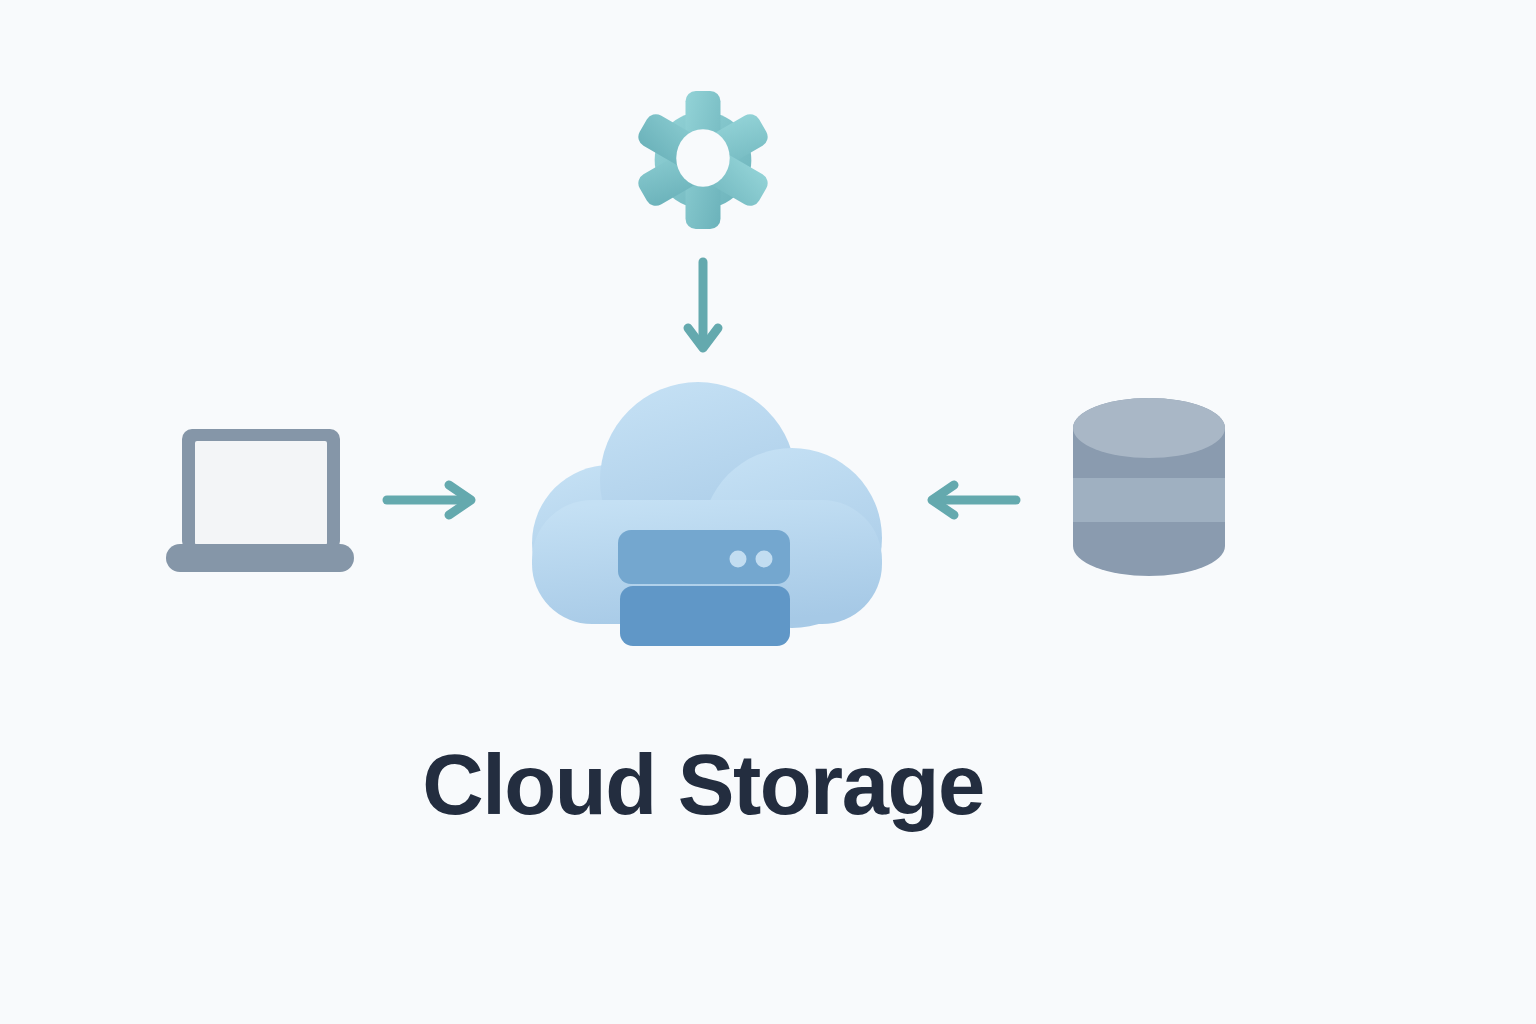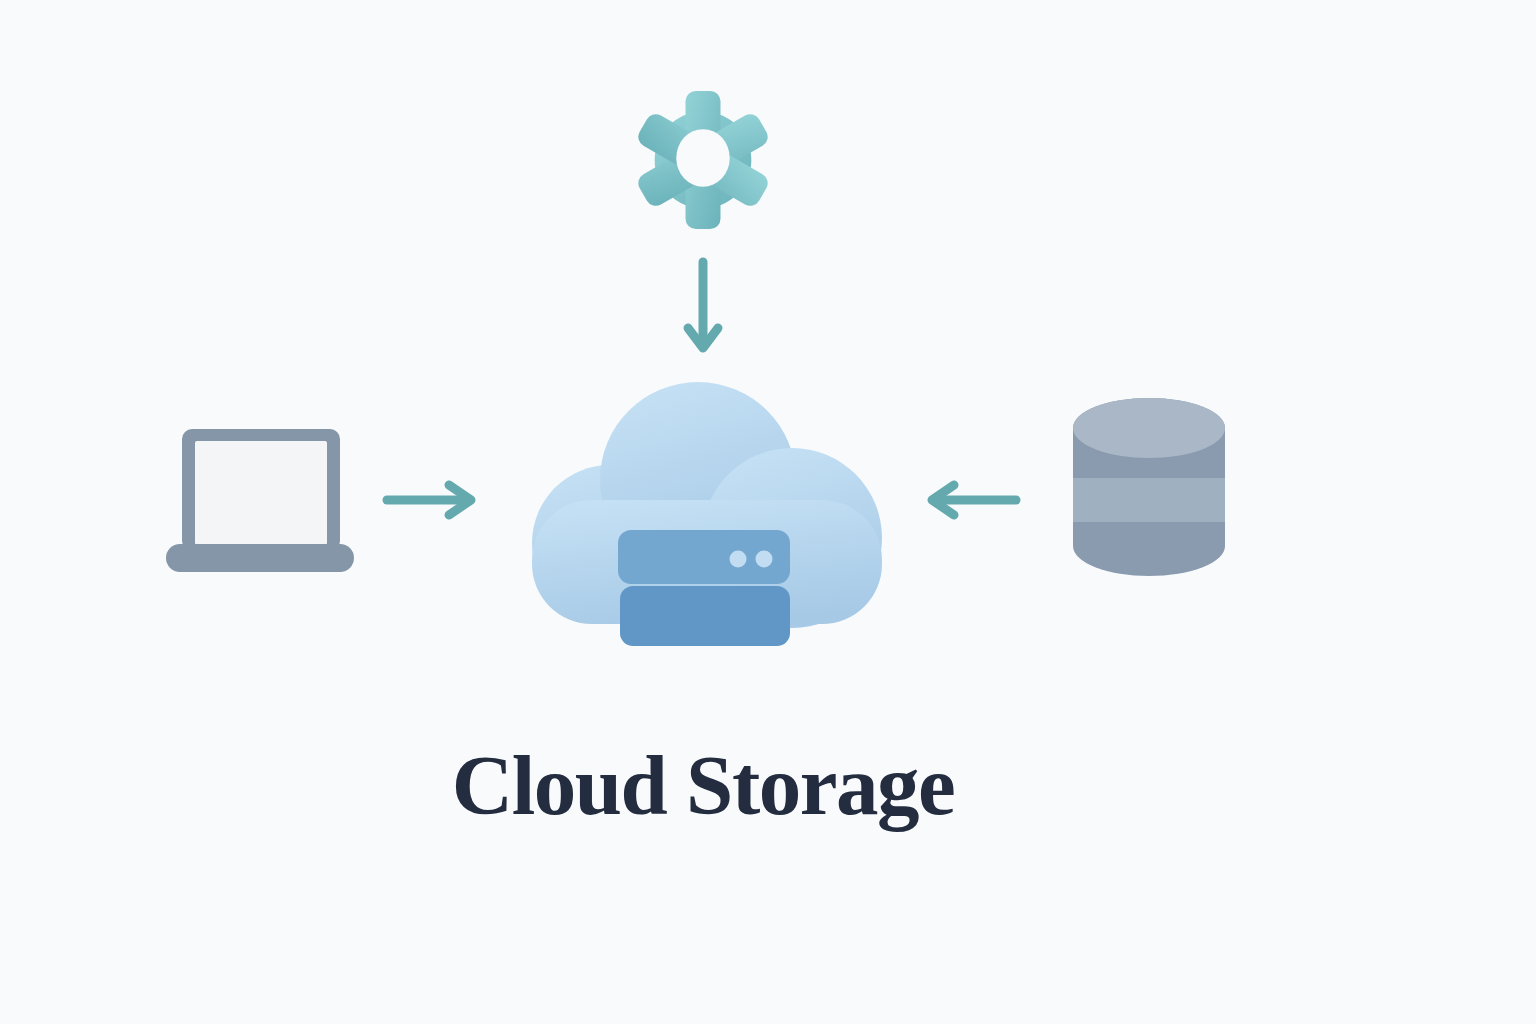--- a/index.html
+++ b/index.html
@@ -18,21 +18,20 @@
   .laptop    {left:166px; top:427px; width:188px; height:146px;}
   .arrowRight{left:381px; top:478px; width:102px; height:44px;}
   .cloud     {left:518px; top:378px; width:368px; height:272px;}
   .arrowLeft {left:920px; top:478px; width:102px; height:44px;}
   .database  {left:1073px;top:398px; width:152px; height:178px;}
 
   .title{
     position:absolute; left:703px; top:736px; transform:translateX(-50%);
     font-size:85px; font-weight:700; letter-spacing:-1.5px; white-space:nowrap;
     color:var(--title-text,#232D3F);
-    font-family:Liberation Serif, serif;
   }
 
   
   .st-gear1{stop-color:var(--gear-light,#93D3D7);}
   .st-gear2{stop-color:var(--gear-dark,#6BB2BA);}
   .st-cloud1{stop-color:var(--cloud-light,#C4E0F4);}
   .st-cloud2{stop-color:var(--cloud-dark,#A6C9E6);}
   .f-srvTop{fill:var(--server-top,#74A7CF);}
   .f-srvBot{fill:var(--server-bottom,#6097C7);}
   .f-srvDot{fill:var(--server-dot,#C2DDF1);}

